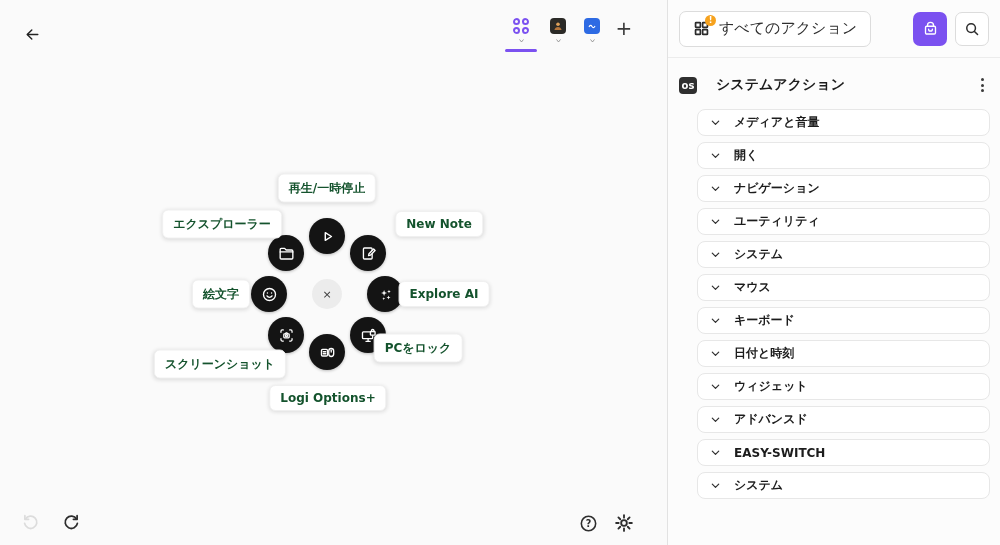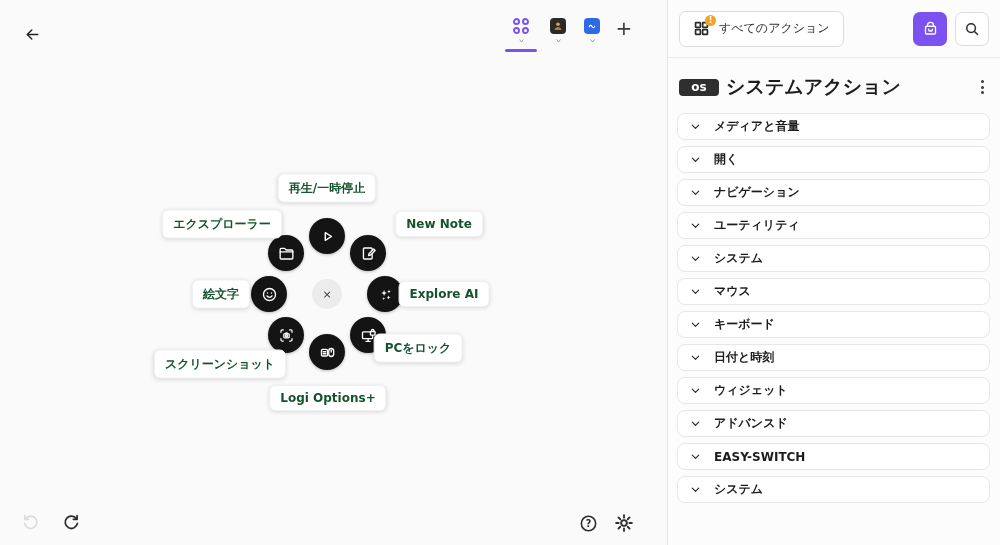--- a/index.html
+++ b/index.html
@@ -35,36 +35,36 @@
 
   
   .panel{position:absolute;left:667px;top:0;width:333px;height:545px;box-sizing:border-box;
          background:#fcfcfc;border-left:1px solid #e2e2e2;}
   .panel-top{height:58px;box-sizing:border-box;border-bottom:1px solid #ececec;display:flex;align-items:center;padding:0 11px;}
   .dd-btn{height:36px;box-sizing:border-box;display:flex;align-items:center;gap:9px;padding:0 13px;background:#fff;
           border:1px solid #dcdcdc;border-radius:7px;cursor:pointer;}
   .dd-icon-wrap{position:relative;width:17px;height:17px;}
   .dd-badge{position:absolute;top:-5px;right:-6px;width:11px;height:11px;border-radius:50%;background:#f6a21e;
             color:#fff;font-size:8px;font-weight:bold;line-height:11px;text-align:center;}
-  .dd-label{font-size:12px;color:#2e2e2e;}
+  .dd-label{font-size:15px;color:#2e2e2e;}
   .sq-btn{width:34px;height:34px;box-sizing:border-box;border-radius:7px;display:flex;align-items:center;
           justify-content:center;cursor:pointer;}
   .store-btn{background:#7b51f0;margin-left:auto;}
   .search-btn{background:#fff;border:1px solid #dcdcdc;margin-left:8px;}
 
   .panel-head{display:flex;align-items:center;padding:16px 12px 13px 11px;}
-  .os-badge{width:40px;height:17px;border-radius:4px;background:#2f2f2f;color:#fff;font-size:12px;font-weight:bold;
+  .os-badge{width:18px;height:17px;border-radius:4px;background:#2f2f2f;color:#fff;font-size:10px;font-weight:bold;
             display:flex;align-items:center;justify-content:center;}
-  .panel-title{margin-left:7px;font-size:19px;font-weight:bold;color:#1c1c1c;}
+  .panel-title{margin-left:19px;font-size:14px;font-weight:bold;color:#1c1c1c;}
   .kebab{margin-left:auto;display:flex;flex-direction:column;gap:2.5px;padding:4px;cursor:pointer;}
   .kebab span{width:3px;height:3px;border-radius:50%;background:#3b3b3b;}
 
   .panel-list{display:flex;flex-direction:column;gap:6px;padding:0 10px 0 9px;}
   .card{height:27px;box-sizing:border-box;background:#fff;border:1px solid #e7e7e7;border-radius:8px;
-        display:flex;align-items:center;padding-left:12px;gap:13px;cursor:pointer;}
+        display:flex;align-items:center;padding-left:12px;gap:13px;cursor:pointer;margin-left:20px;}
   .card-label{font-size:12px;font-weight:bold;color:#1c1c1c;}
 </style>
 </head>
 <body>
 
 <div class="app">
 
   <span class="winctl" style="left:971px;top:1px;">—</span>
   <span class="winctl" style="left:989px;top:1px;">✕</span>
 

